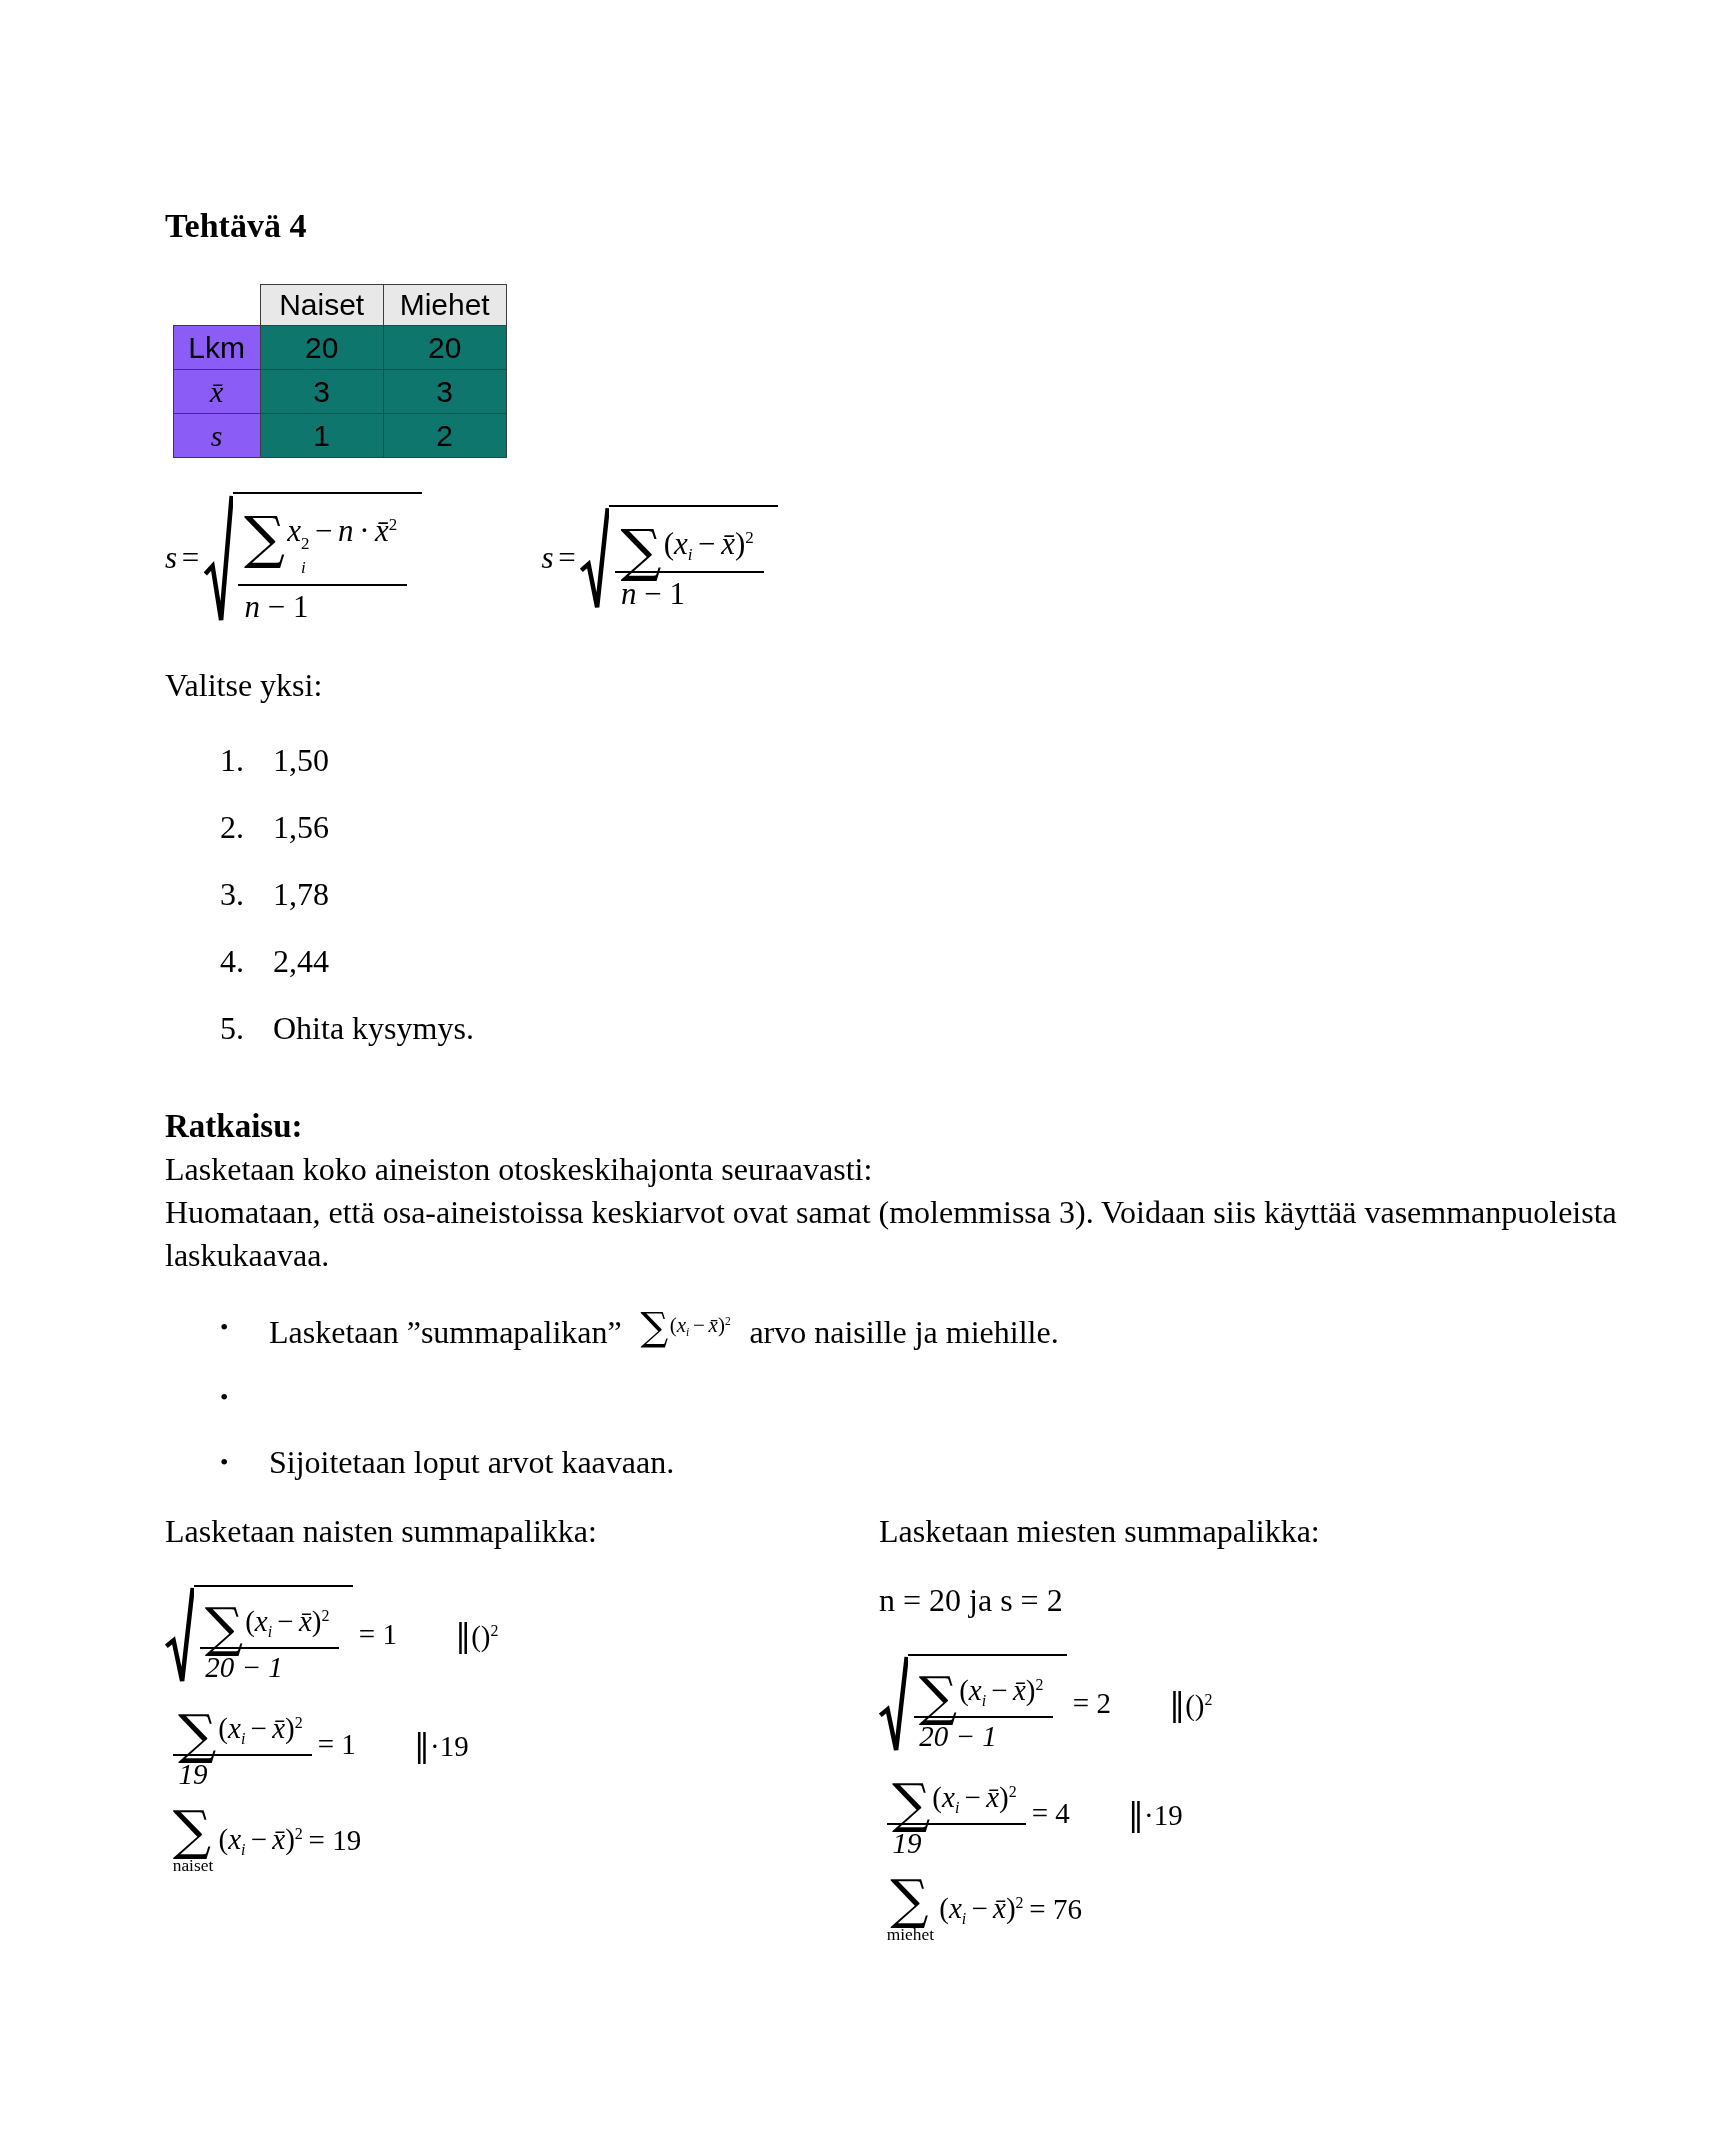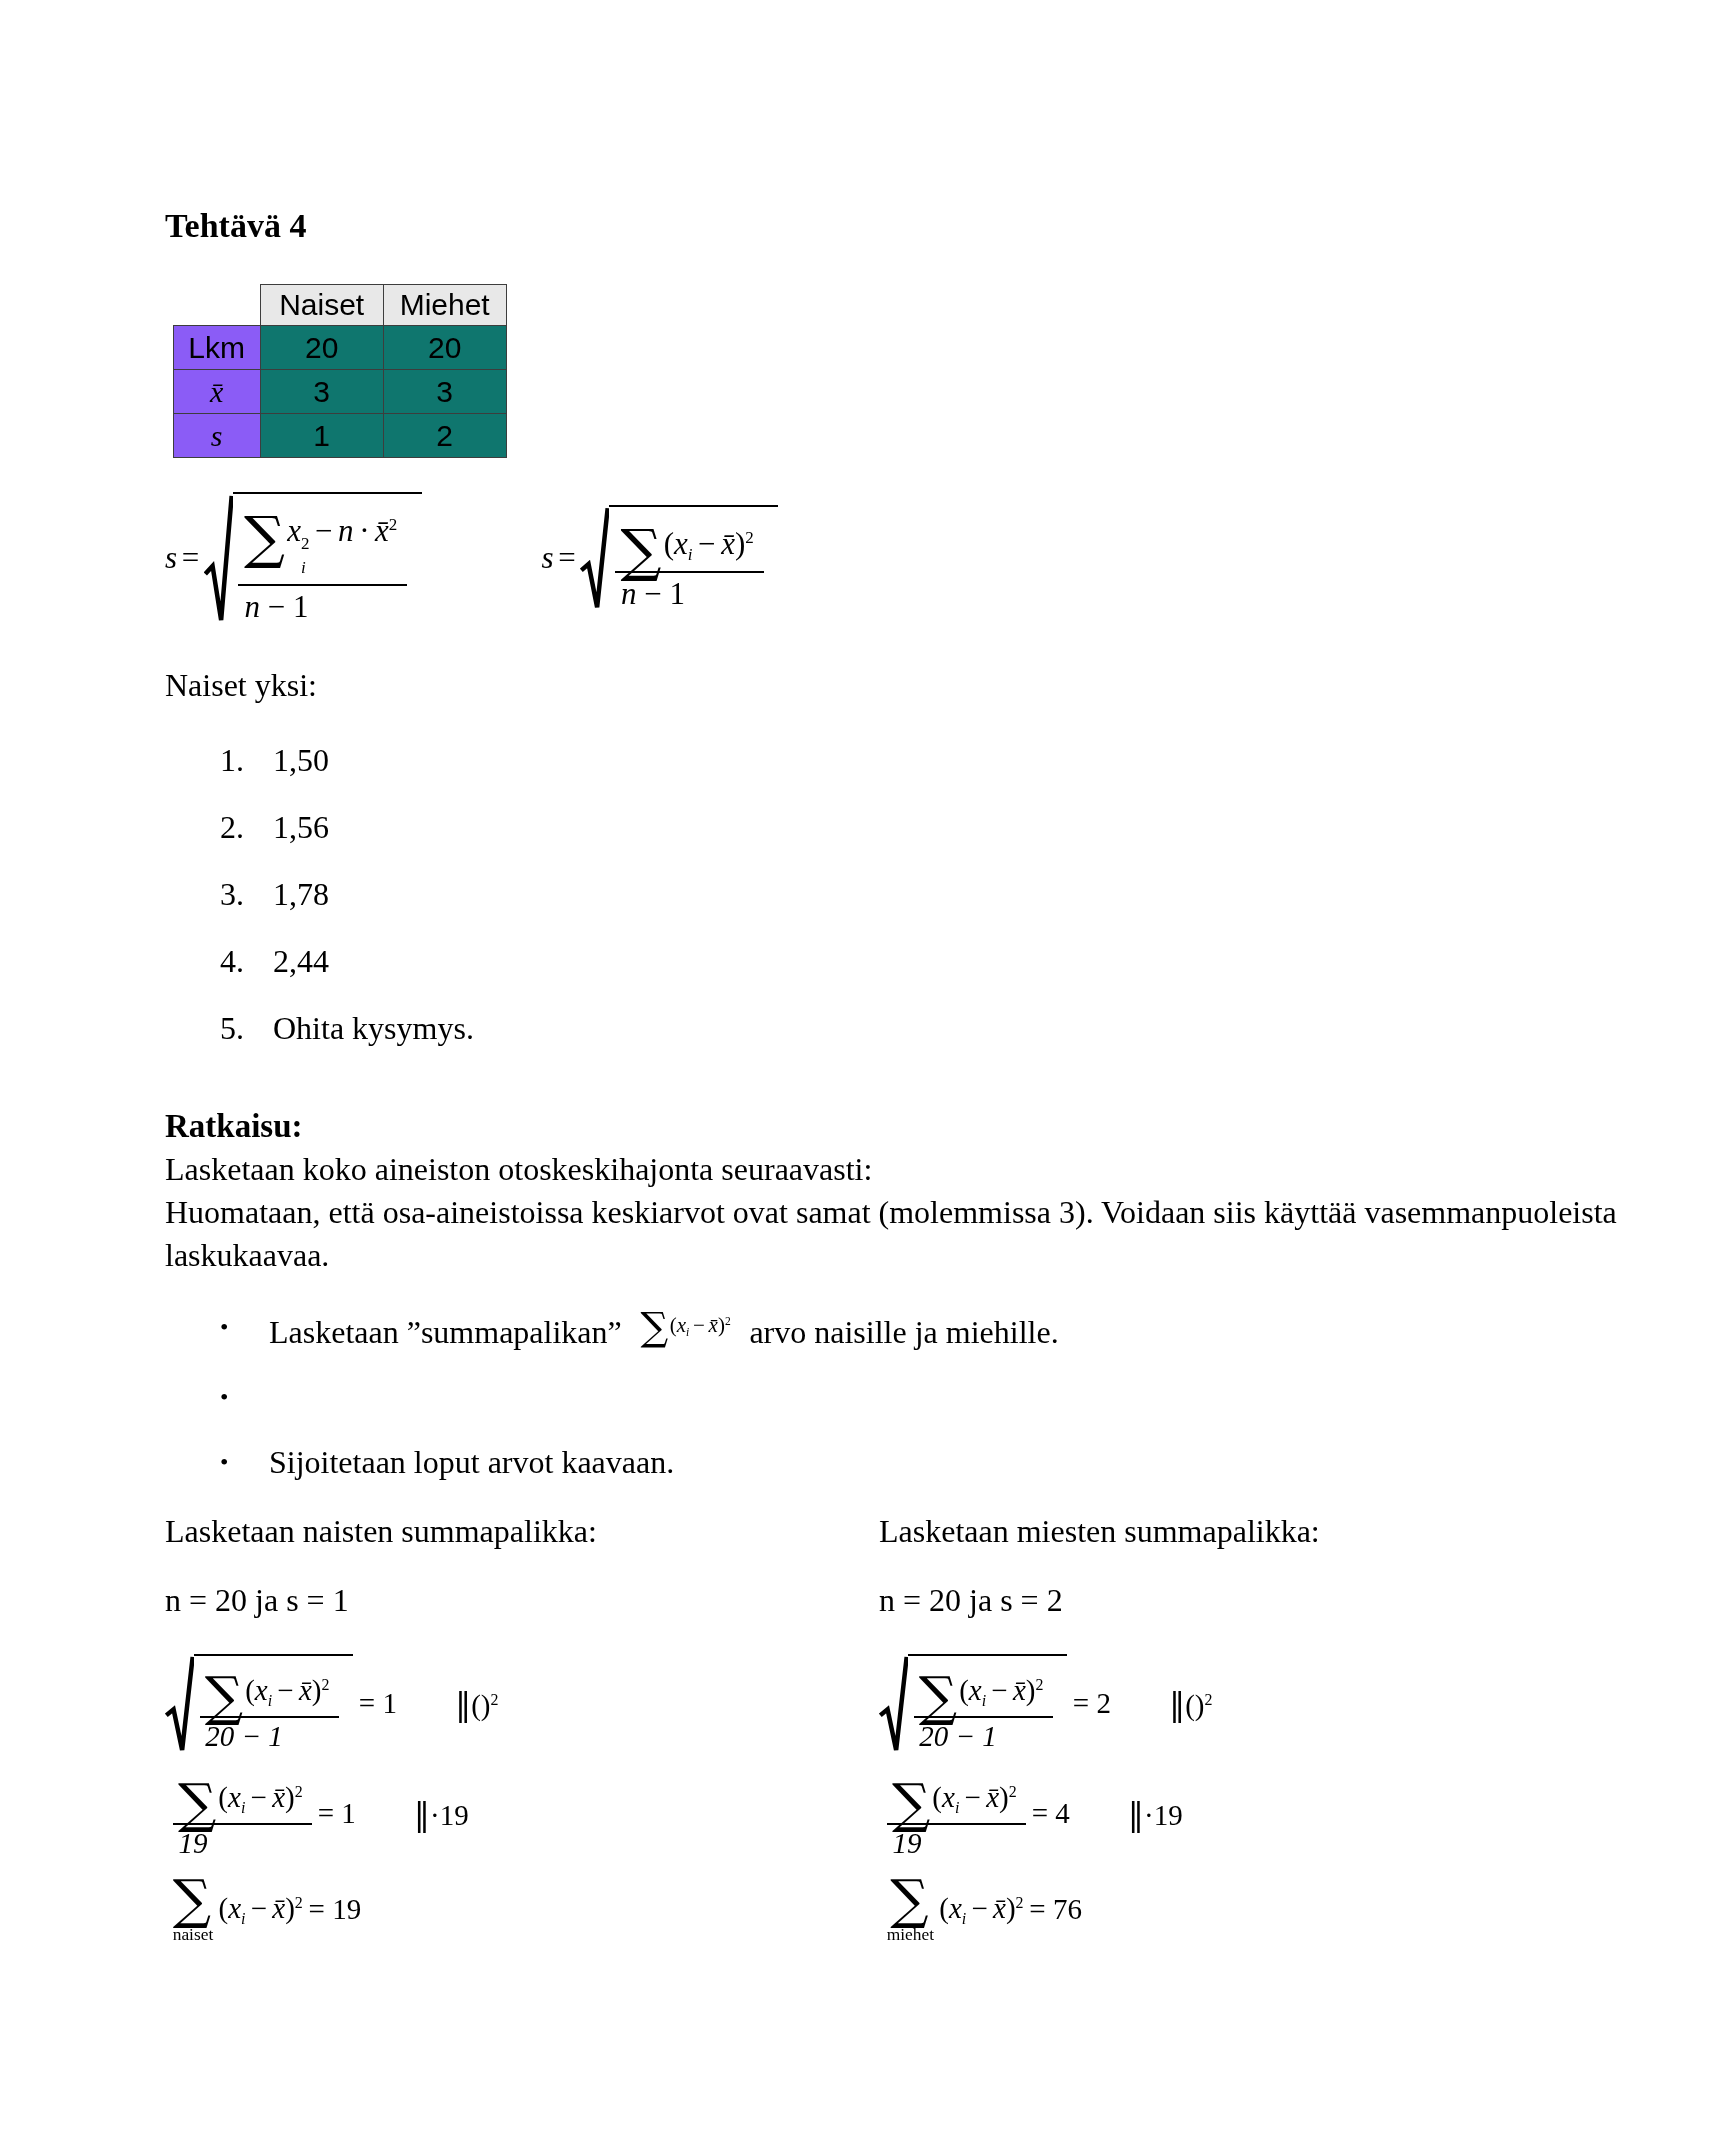--- a/index.html
+++ b/index.html
@@ -148,21 +148,21 @@
               <span class="msum">∑</span><span class="grp"><span class="up">(</span><span class="tk">x</span><span class="msub">i</span><span class="mop">−</span><span class="tk">x̄</span><span class="up">)</span><span class="msup">2</span></span>
             </span>
             <span class="den"><span class="tk">n</span> <span class="up">− 1</span></span>
           </span>
         </span>
       </span>
     </span>
 
   </div>
 
-  <p class="prompt">Naiset yksi:</p>
+  <p class="prompt">Valitse yksi:</p>
 
   <div class="choices">
     <div class="choice">
       <span class="cnum">1.</span>
       <span class="clabel">1,50</span>
     </div>
     <div class="choice">
       <span class="cnum">2.</span>
       <span class="clabel">1,56</span>
     </div>
@@ -207,21 +207,20 @@
       <span class="bdot">•</span>
       <span class="btext">Sijoitetaan loput arvot kaavaan.</span>
     </div>
 
   </div>
 
   <div class="twocol">
 
     <div class="col">
       <p class="colhead">Lasketaan naisten summapalikka:</p>
-      <p class="params">n = 20 ja s = 1</p>
 
       <div class="eq eq1">
         <span class="sqrt">
           <svg class="radsvg" viewBox="0 0 44 100" preserveAspectRatio="none">
               <polyline points="2,62 13,56 26,97 42,3"></polyline>
             </svg>
           <span class="sqrt-body">
             <span class="frac">
               <span class="num">
                 <span class="msum">∑</span><span class="grp"><span class="up">(</span><span class="tk">x</span><span class="msub">i</span><span class="mop">−</span><span class="tk">x̄</span><span class="up">)</span><span class="msup">2</span></span>

